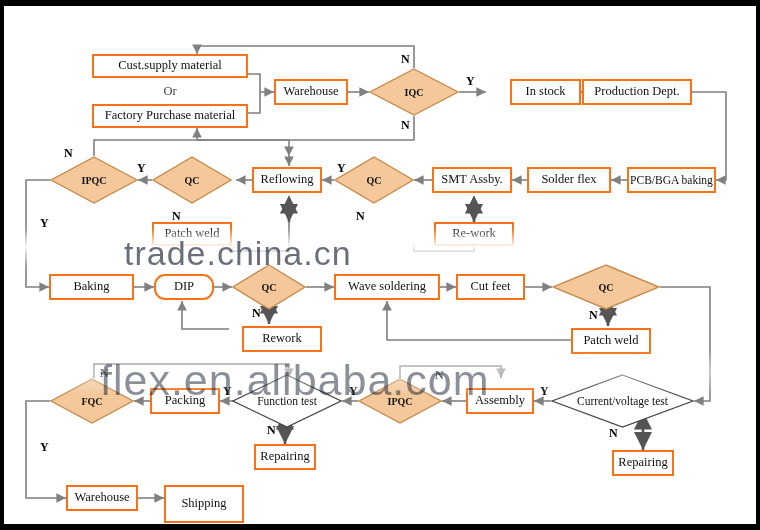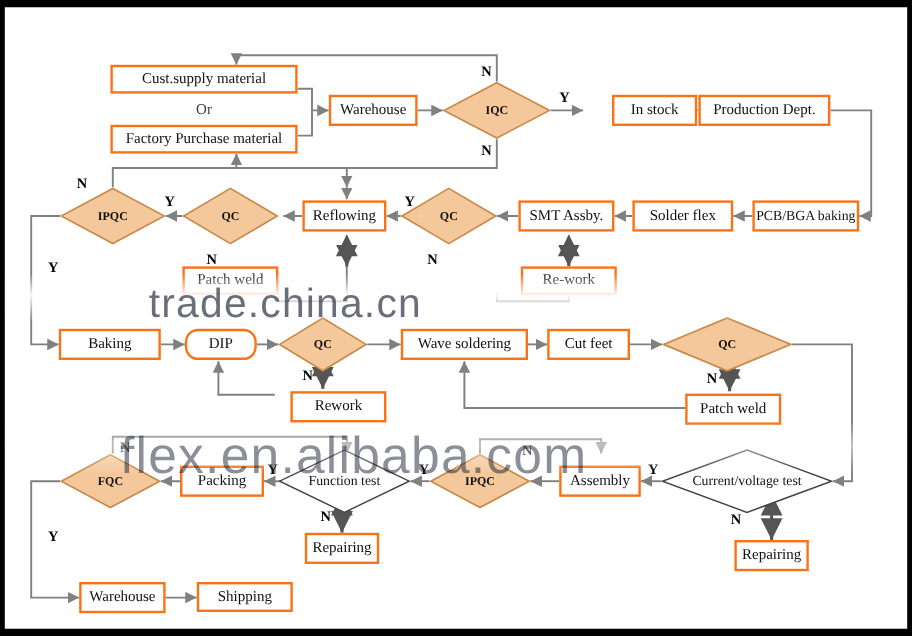--- a/index.html
+++ b/index.html
@@ -276,21 +276,21 @@
     <div class="node diamond" style="left:46px;top:372px;width:84px;height:46px;">
       <svg class="dshape" viewBox="0 0 84 46">
         <polygon points="42,1 83,23 42,45 1,23" fill="#F4C89A" stroke="#C88A4A" stroke-width="1.4"></polygon>
       </svg>
       <span class="dtext">FQC</span>
     </div>
 
     <div class="node box" style="left:62px;top:479px;width:72px;height:26px;">
       <span>Warehouse</span>
     </div>
-    <div class="node box" style="left:160px;top:479px;width:80px;height:25px;">
+    <div class="node box" style="left:160px;top:479px;width:80px;height:38px;">
       <span>Shipping</span>
     </div>
 
     <span class="yn" style="left:96px;top:360px;">N</span>
     <span class="yn" style="left:36px;top:434px;">Y</span>
     <span class="yn" style="left:219px;top:378px;">Y</span>
     <span class="yn" style="left:263px;top:417px;">N</span>
     <span class="yn" style="left:345px;top:378px;">Y</span>
     <span class="yn" style="left:431px;top:362px;">N</span>
     <span class="yn" style="left:536px;top:378px;">Y</span>

